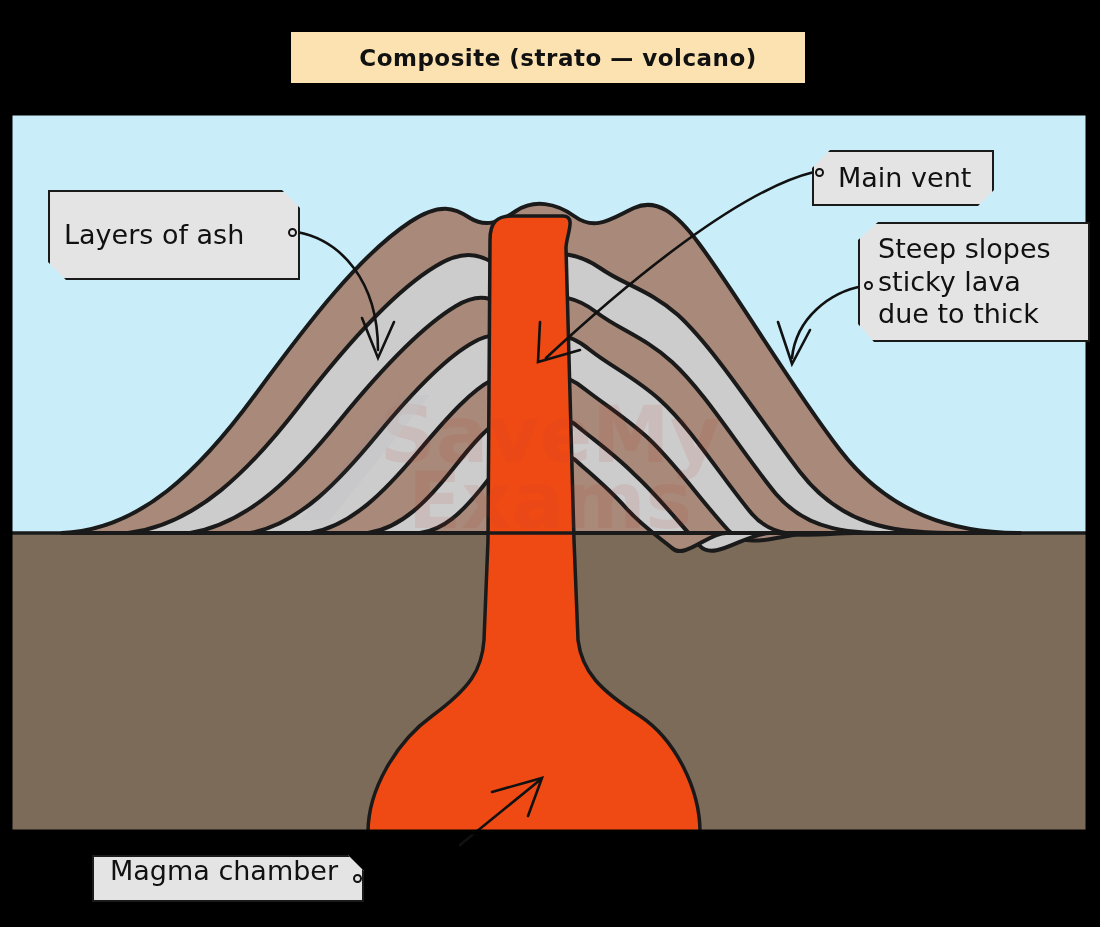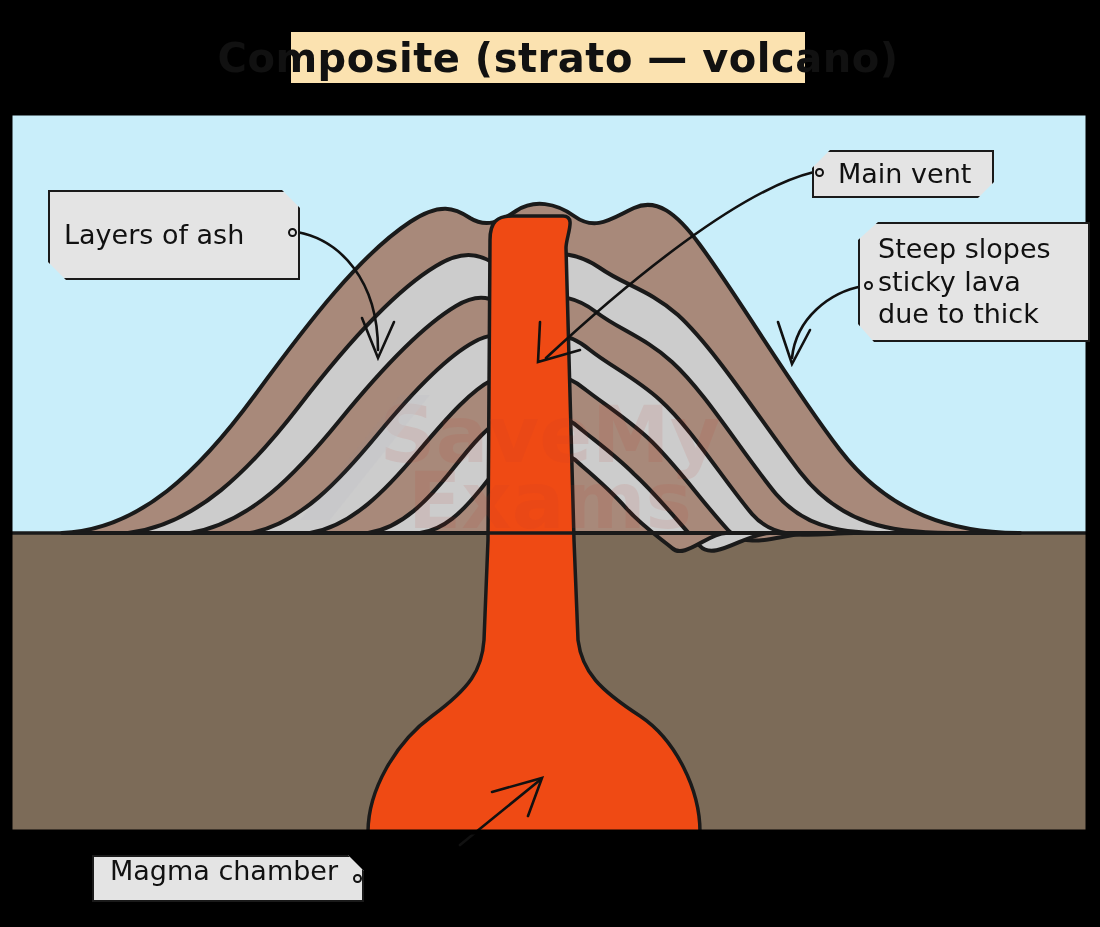--- a/index.html
+++ b/index.html
@@ -29,21 +29,21 @@
     height: 57px;
     background: #FBE2B0;
     border: 3px solid #000000;
     box-sizing: border-box;
     display: flex;
     align-items: center;
     justify-content: center;
   }
   .title-text {
     font-family: "DejaVu Sans", sans-serif;
-    font-size: 40px;
+    font-size: 23px;
     font-weight: 700;
     letter-spacing: 0.5px;
     color: #111111;
     white-space: nowrap;
     margin-left: 20px;
   }
 
   
   #scene {
     position: absolute;
@@ -74,21 +74,21 @@
     width: 252px;
     height: 90px;
     padding: 0 14px;
     font-size: 27px;
     clip-path: polygon(0 0, calc(100% - 18px) 0, 100% 18px, 100% 100%, 18px 100%, 0 calc(100% - 18px));
   }
   #callout-mainvent {
     left: 812px;
     top: 150px;
     width: 182px;
-    height: 48px;
+    height: 56px;
     padding: 0 8px 0 24px;
     font-size: 27px;
     clip-path: polygon(18px 0, 100% 0, 100% calc(100% - 16px), calc(100% - 16px) 100%, 0 100%, 0 18px);
   }
   #callout-steep {
     left: 858px;
     top: 222px;
     width: 232px;
     height: 120px;
     padding: 0 12px 0 18px;

